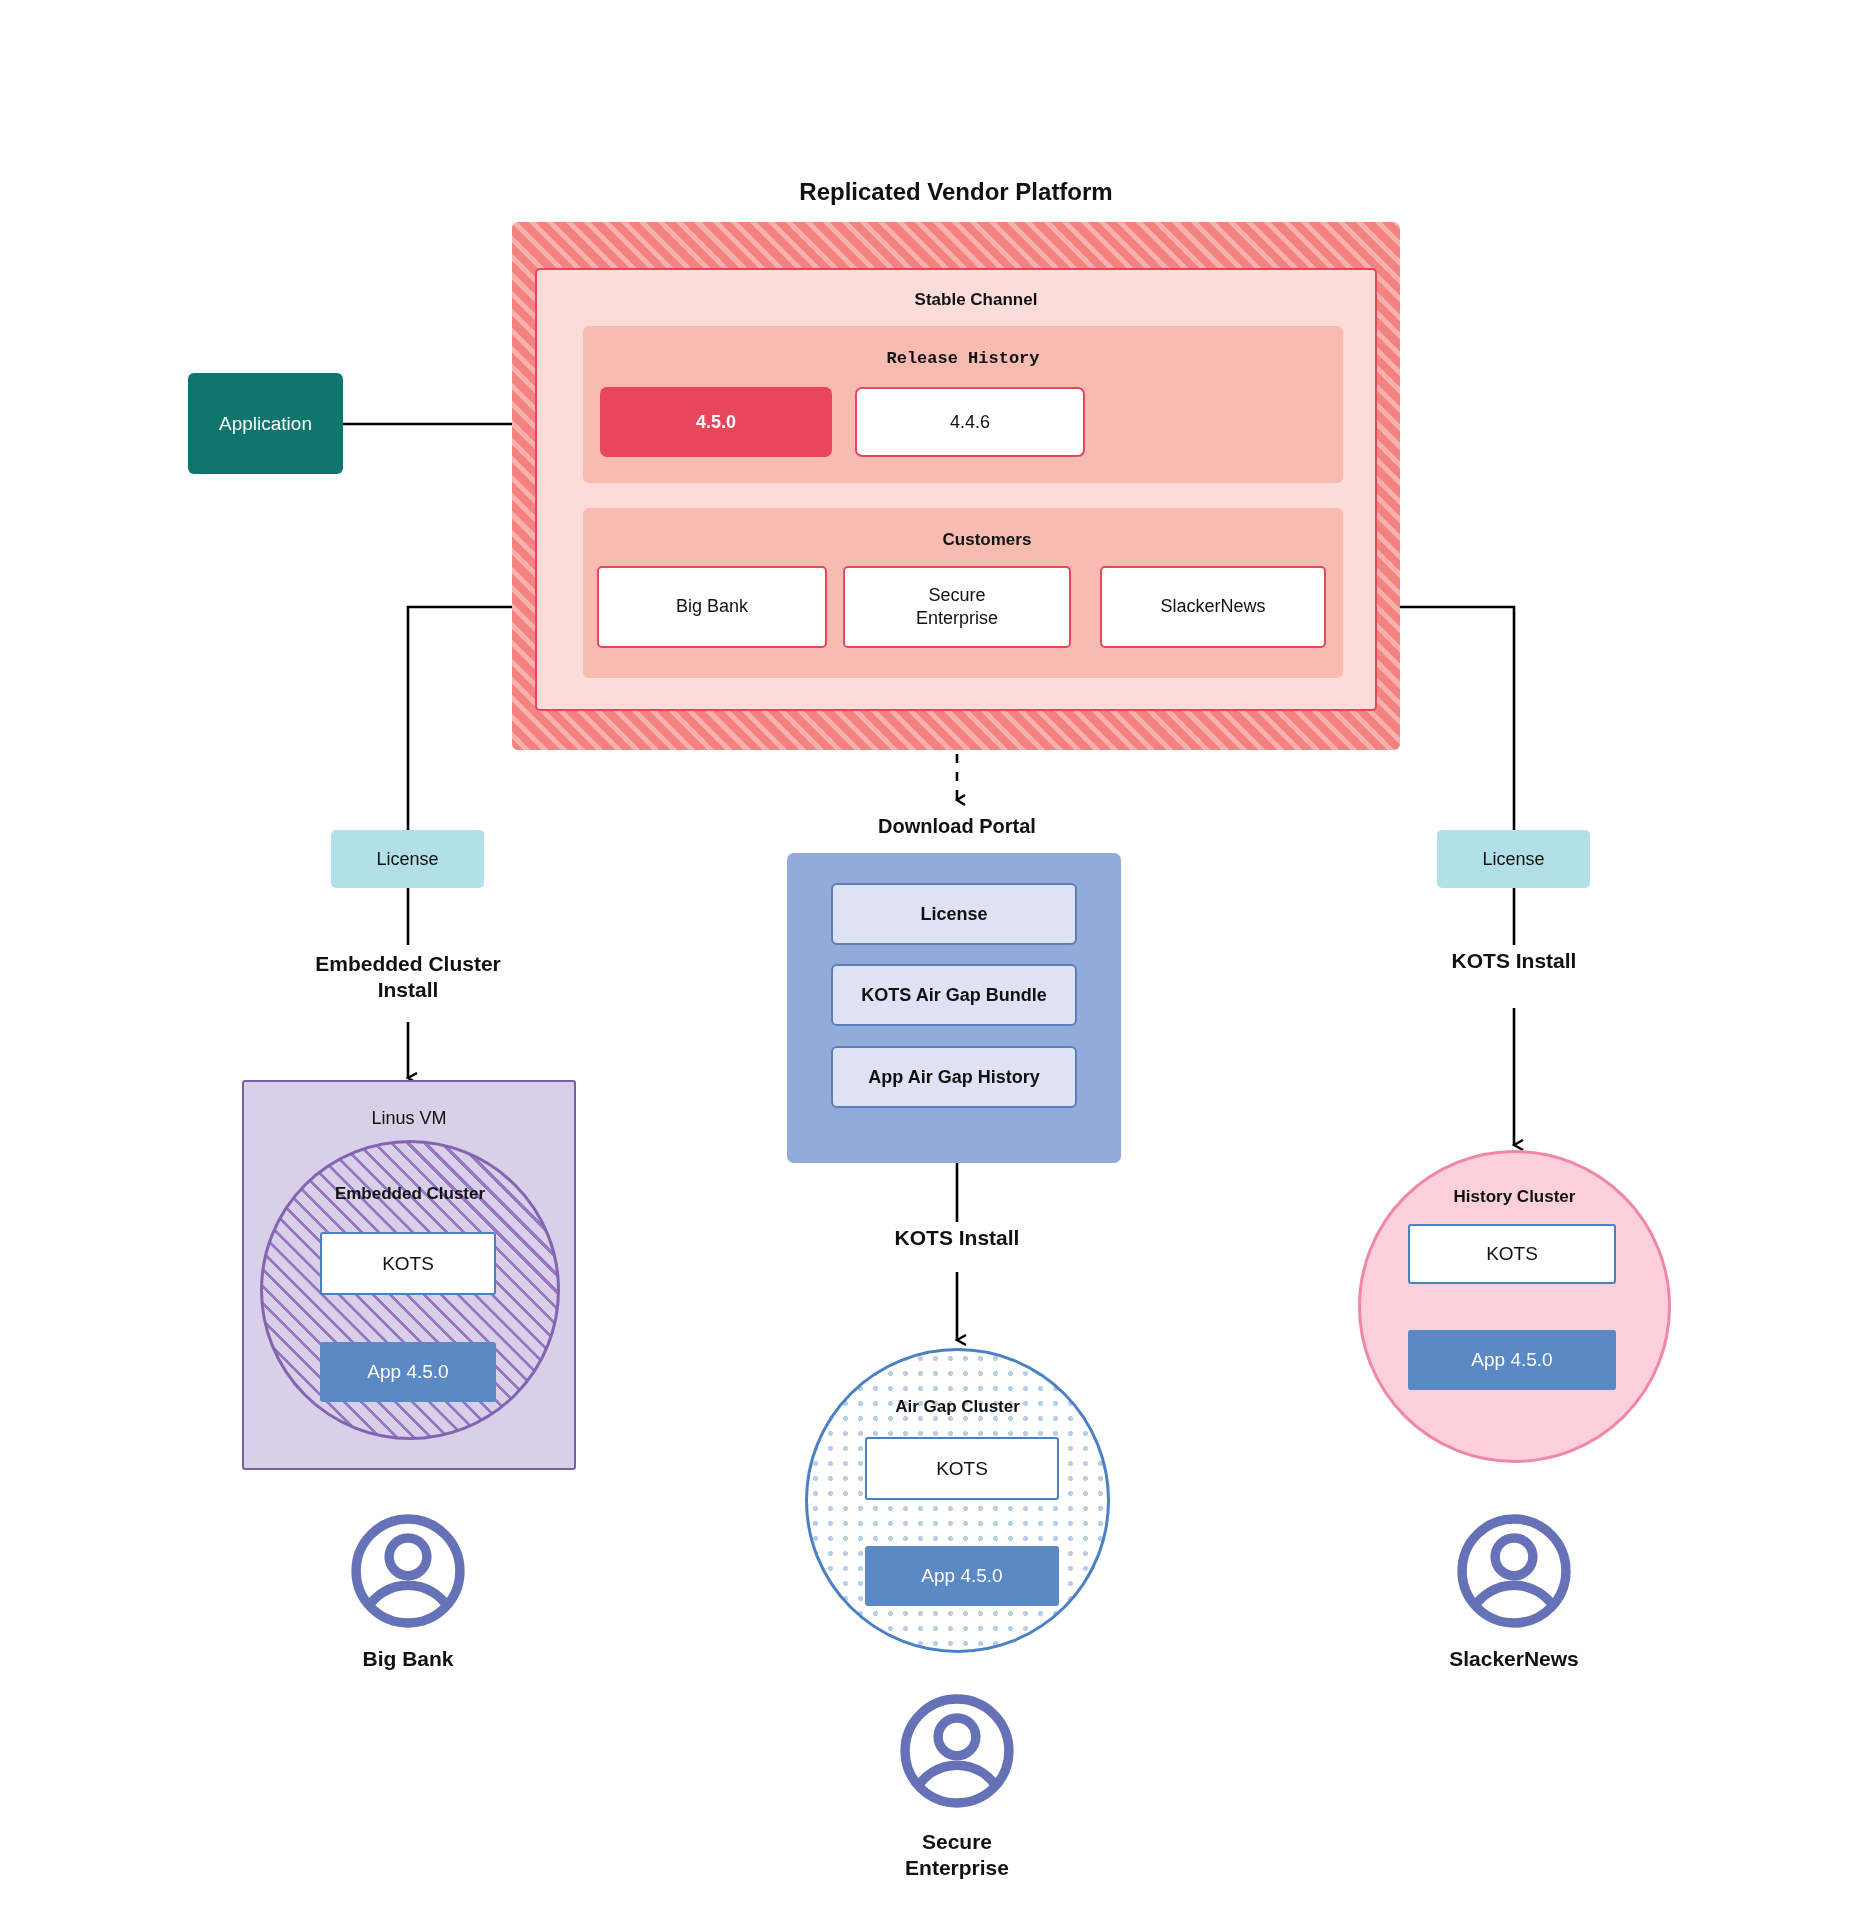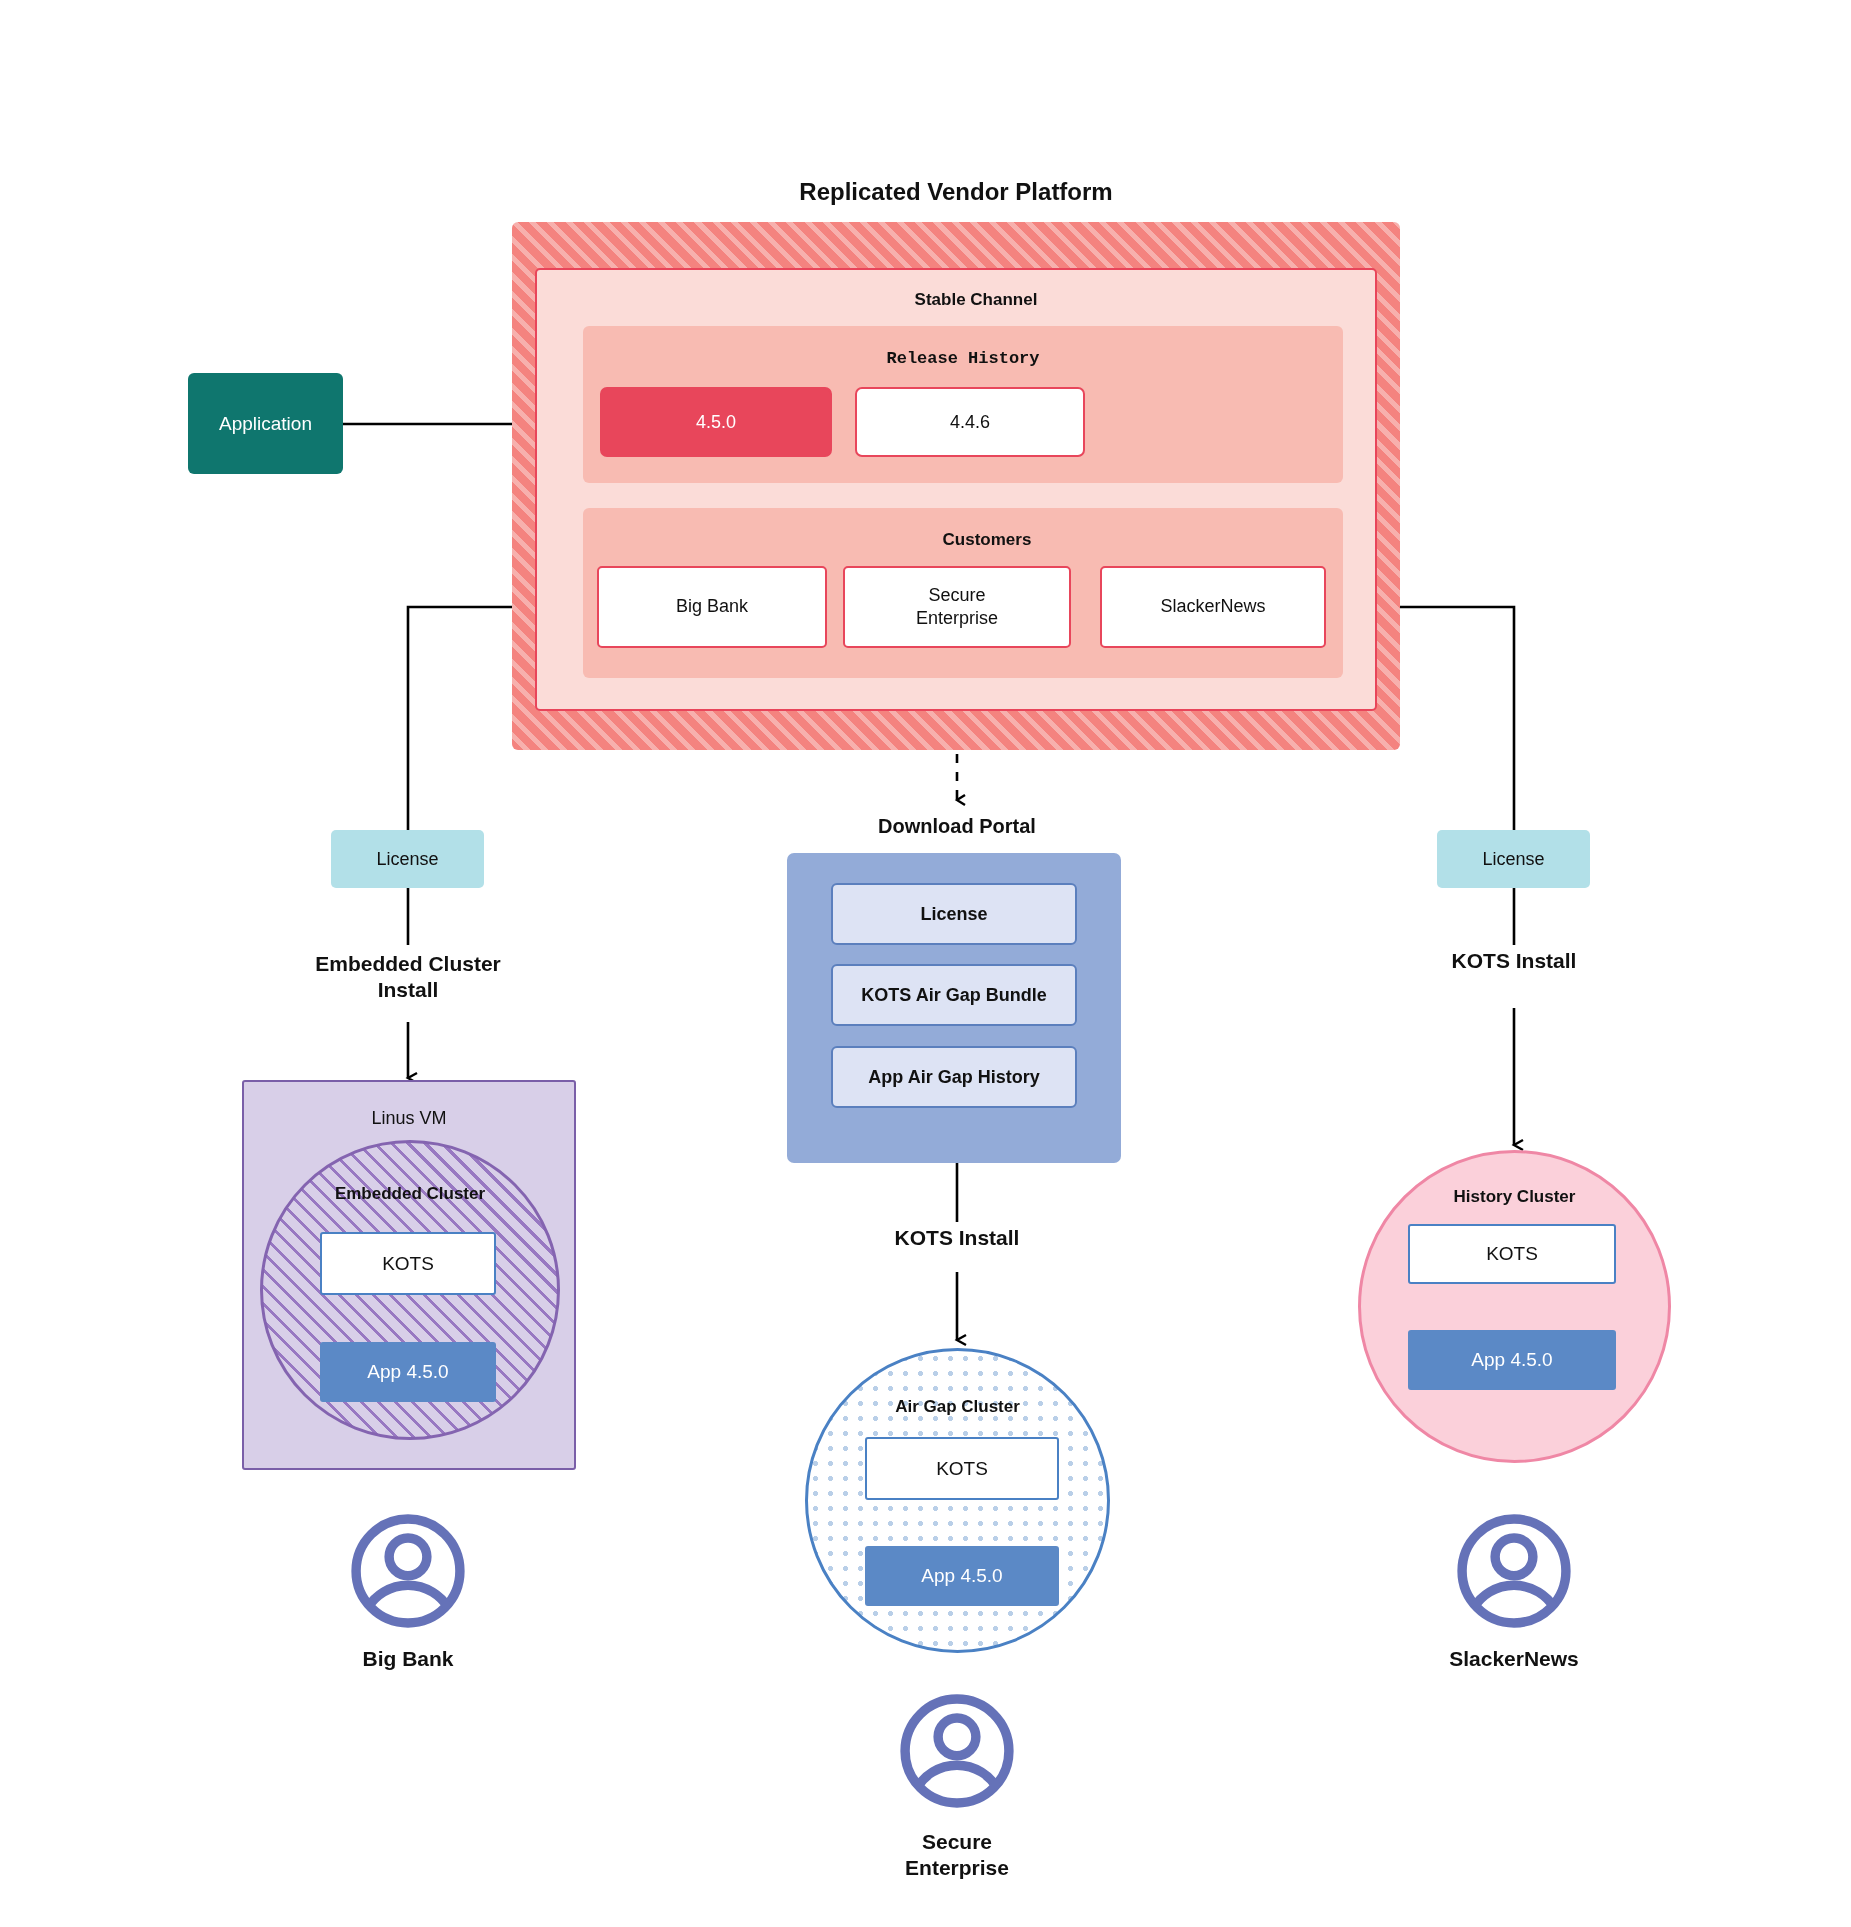--- a/index.html
+++ b/index.html
@@ -229,21 +229,21 @@
 
   <div class="abs ctr title-lg" style="left:512px; top:176px; width:888px; height:32px;">Replicated Vendor Platform</div>
 
   <div class="abs vendor-outer" style="left:512px; top:222px; width:888px; height:528px;"></div>
 
   <div class="abs channel-box" style="left:535px; top:268px; width:842px; height:443px;"></div>
   <div class="abs ctr label-sm" style="left:535px; top:288px; width:842px; height:24px;margin-left:20px;">Stable Channel</div>
 
   <div class="abs inner-panel" style="left:583px; top:326px; width:760px; height:157px;"></div>
   <div class="abs ctr label-sm" style="left:583px; top:347px; width:760px; height:22px;font-family:Liberation Mono, monospace;">Release History</div>
-  <div class="abs ctr rel-current" style="left:600px; top:387px; width:232px; height:70px;">4.5.0</div>
+  <div class="abs ctr rel-current" style="left:600px; top:387px; width:232px; height:70px;font-weight:bold;">4.5.0</div>
   <div class="abs ctr rel-old" style="left:855px; top:387px; width:230px; height:70px;">4.4.6</div>
 
   <div class="abs inner-panel" style="left:583px; top:508px; width:760px; height:170px;"></div>
   <div class="abs ctr label-sm" style="left:583px; top:529px; width:760px; height:22px;margin-left:24px;">Customers</div>
 
   <div class="abs ctr cust-box" style="left:597px; top:566px; width:230px; height:82px;">
     <span style="white-space:pre-line;">Big Bank</span>
   </div>
   <div class="abs ctr cust-box" style="left:843px; top:566px; width:228px; height:82px;">
     <span style="white-space:pre-line;">Secure

